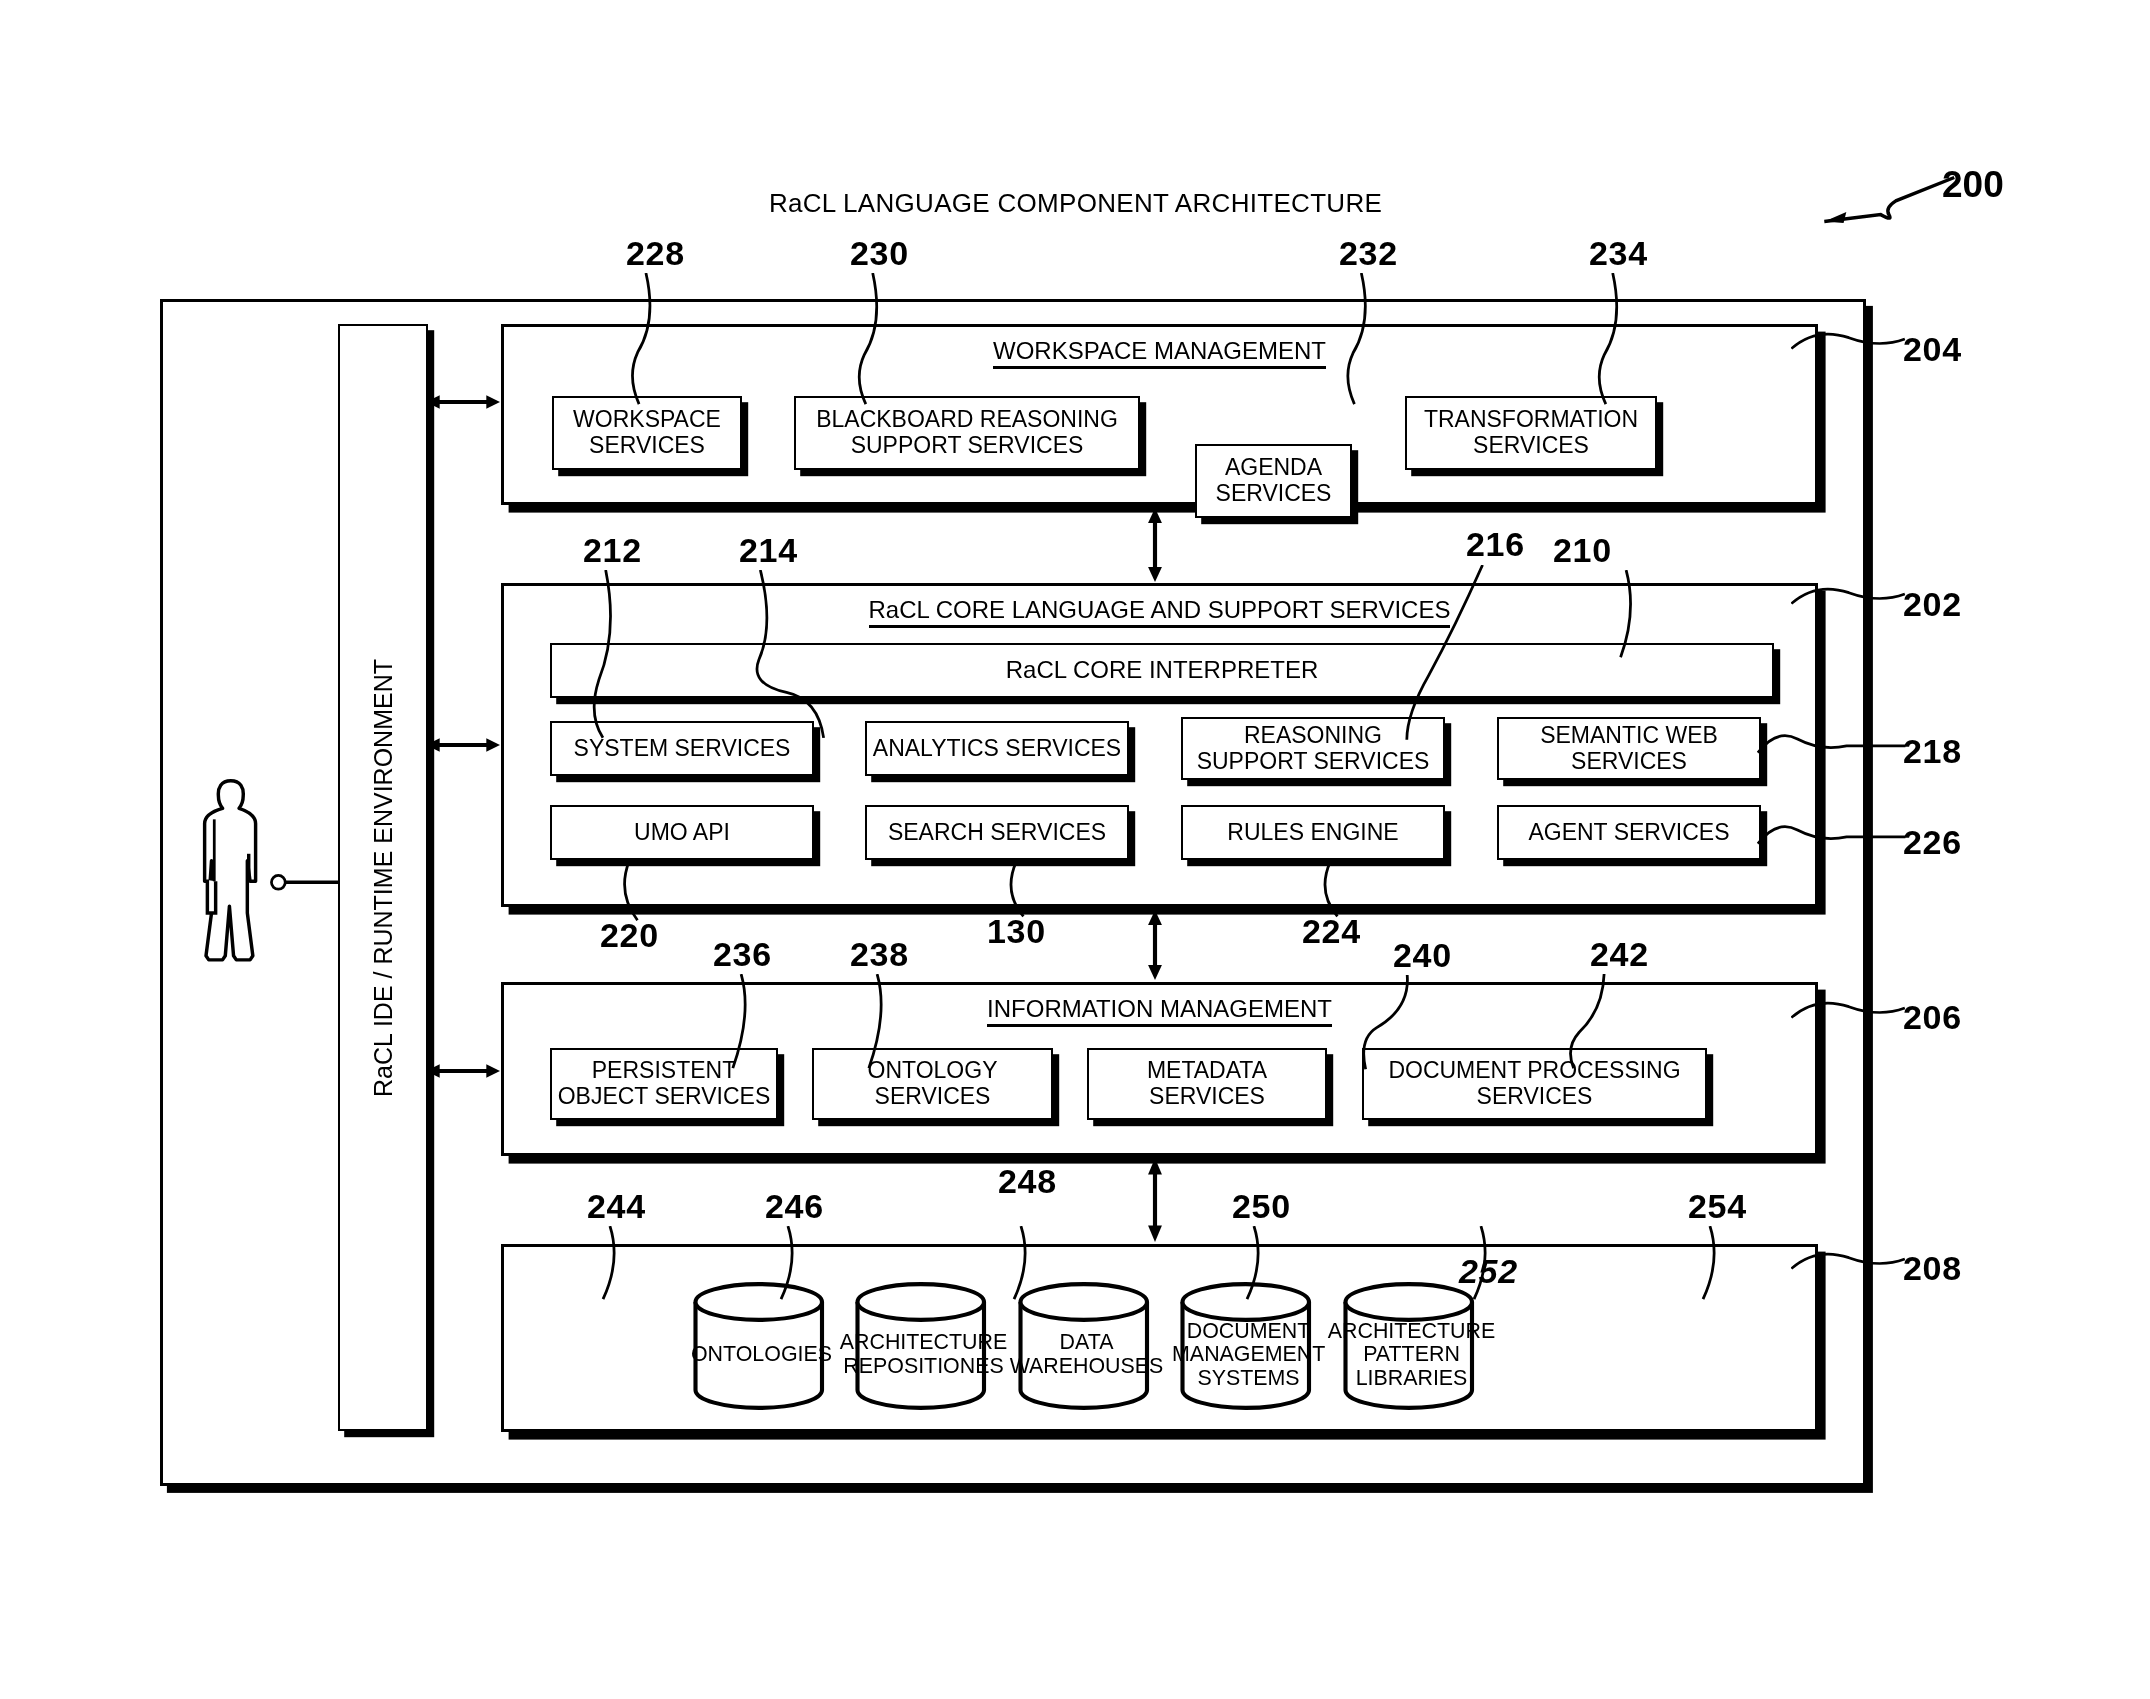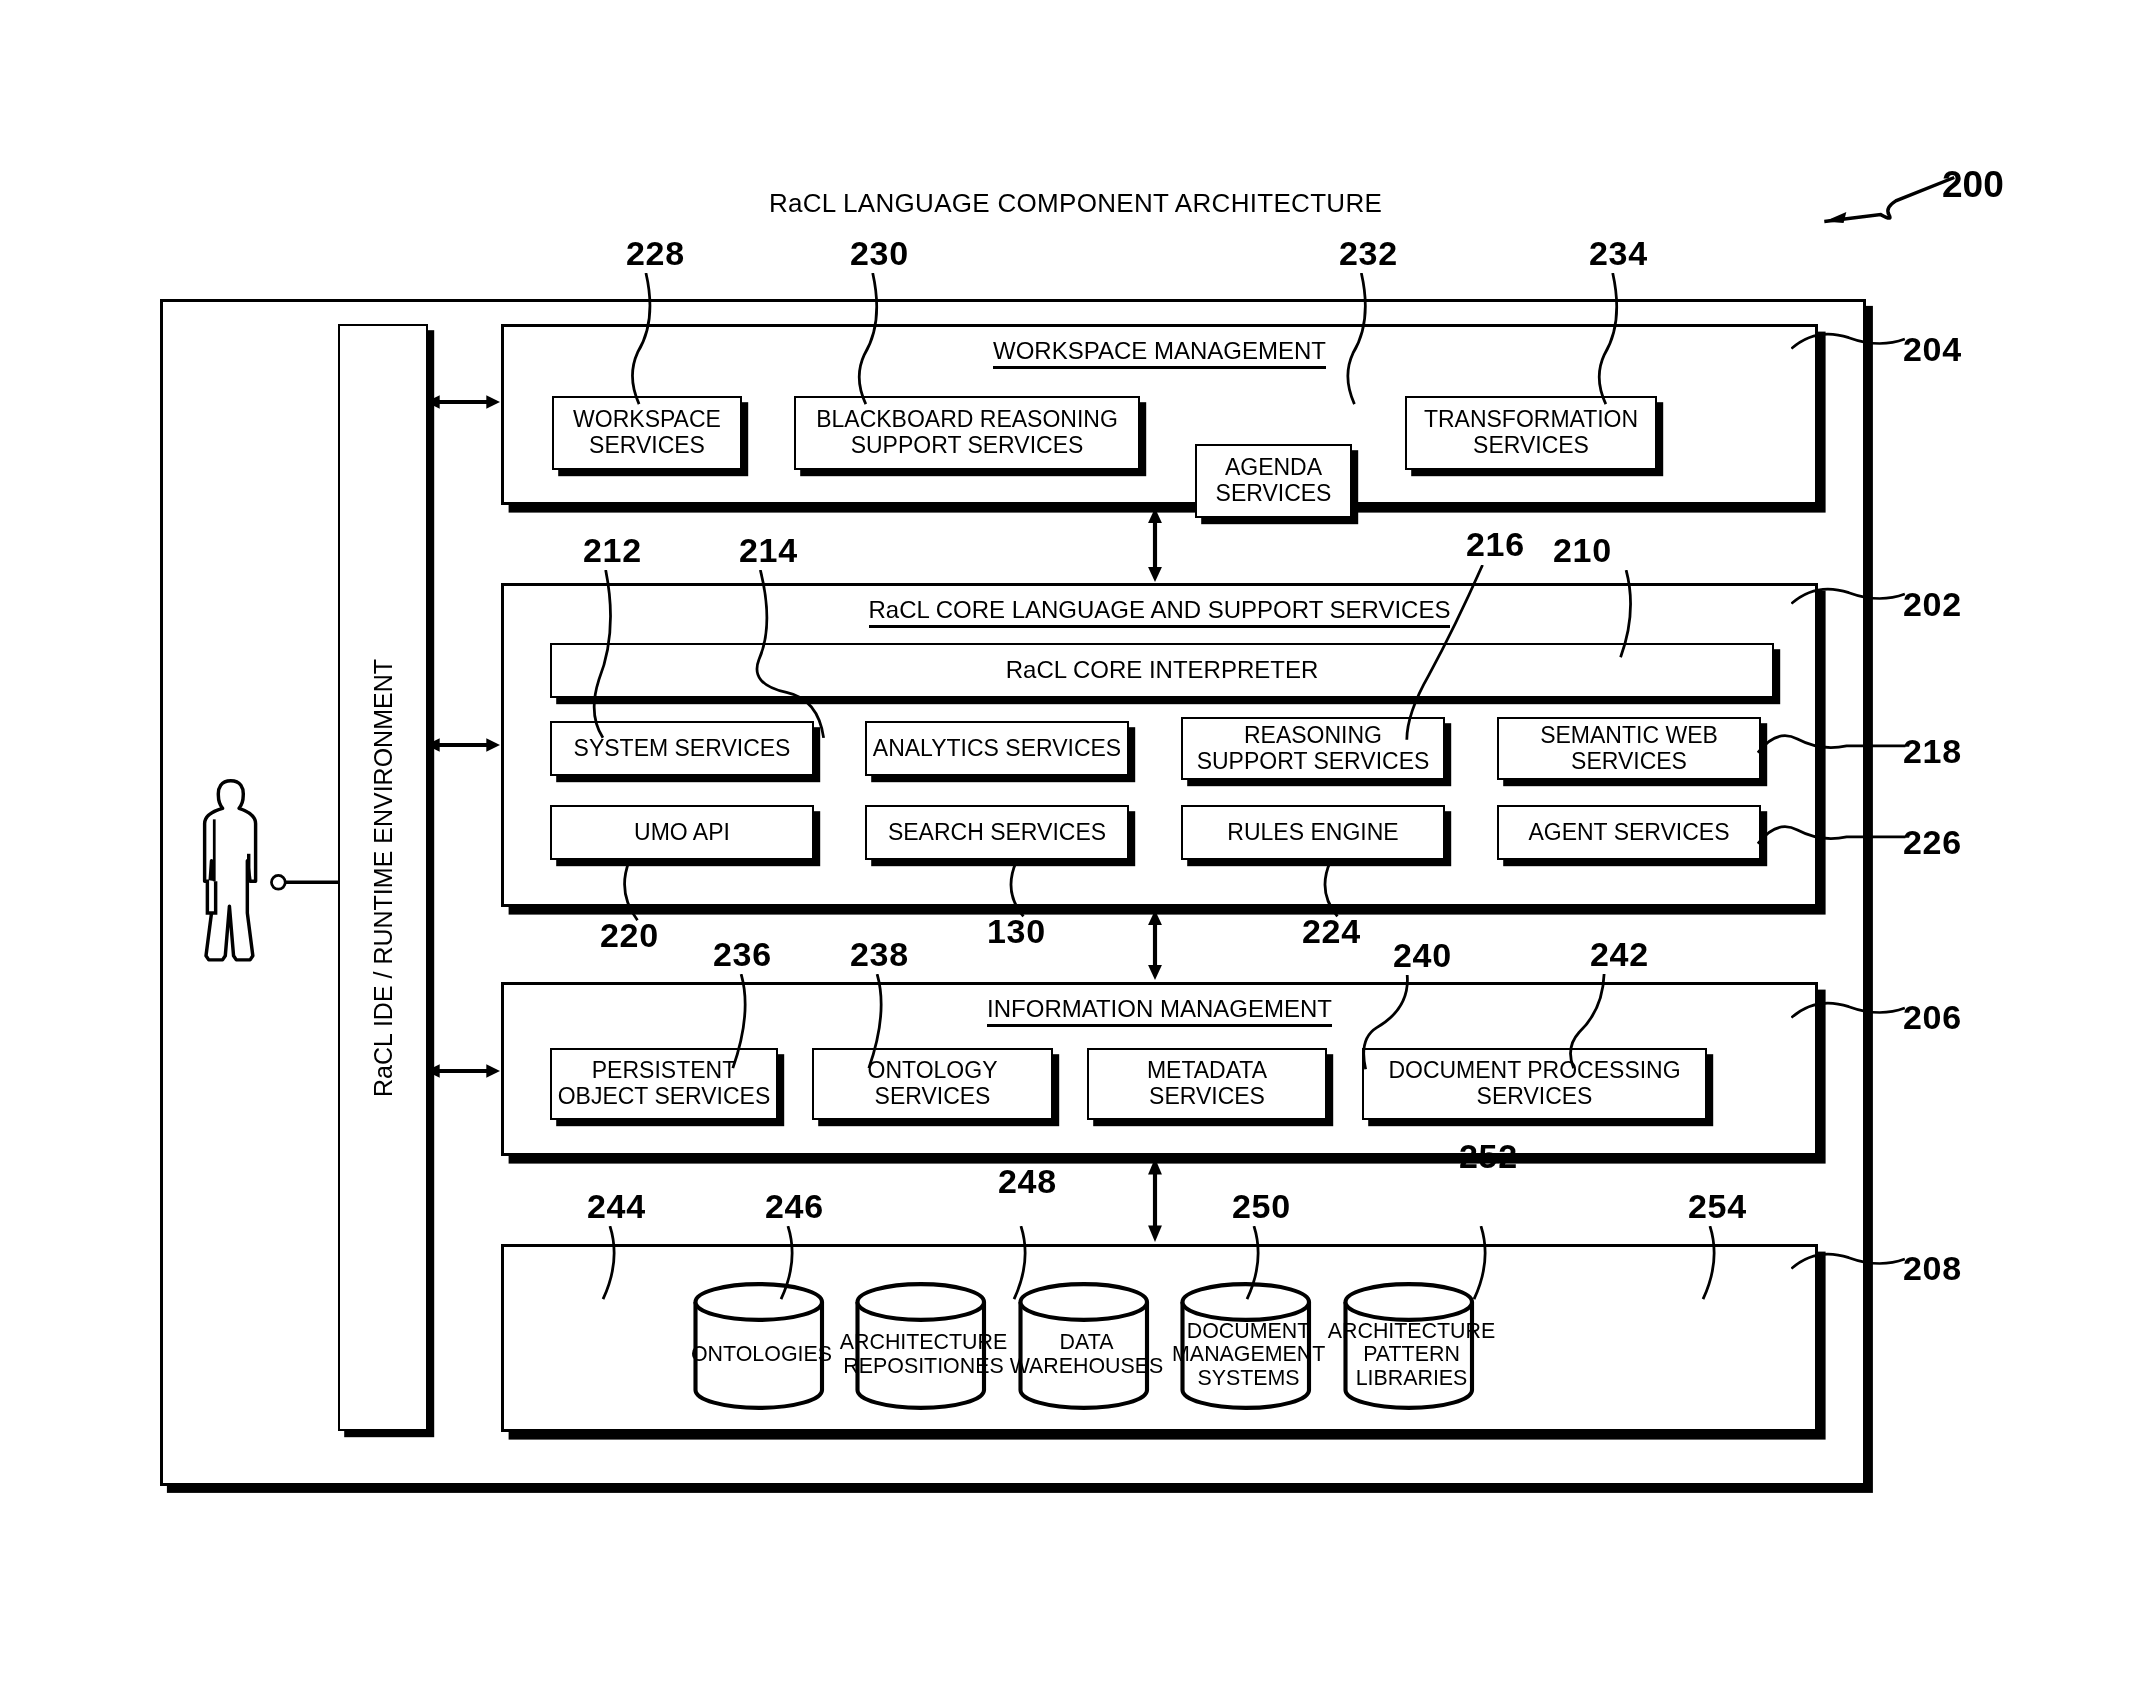--- a/index.html
+++ b/index.html
@@ -437,21 +437,21 @@
 <div class="ref" style="left:998px; top:1162px;">248</div>
 <svg class="lead" style="left:1003px; top:1226px; width:69px; height:76px;" viewBox="0 0 100 110">
   <path d="M26 0 Q42 50 16 106" fill="none" stroke="#000" stroke-width="4"></path>
 </svg>
 
 <div class="ref" style="left:1232px; top:1187px;">250</div>
 <svg class="lead" style="left:1236px; top:1226px; width:69px; height:76px;" viewBox="0 0 100 110">
   <path d="M26 0 Q42 50 16 106" fill="none" stroke="#000" stroke-width="4"></path>
 </svg>
 
-<div class="ref" style="left:1459px; top:1137px;">252</div>
+<div class="ref" style="left:1459px; top:1252px;font-style:italic;">252</div>
 <svg class="lead" style="left:1463px; top:1226px; width:69px; height:76px;" viewBox="0 0 100 110">
   <path d="M26 0 Q42 50 16 106" fill="none" stroke="#000" stroke-width="4"></path>
 </svg>
 
 <div class="ref" style="left:1688px; top:1187px;">254</div>
 <svg class="lead" style="left:1692px; top:1226px; width:69px; height:76px;" viewBox="0 0 100 110">
   <path d="M26 0 Q42 50 16 106" fill="none" stroke="#000" stroke-width="4"></path>
 </svg>
 
 <div class="ref" style="left:1903px; top:330px;">204</div>

